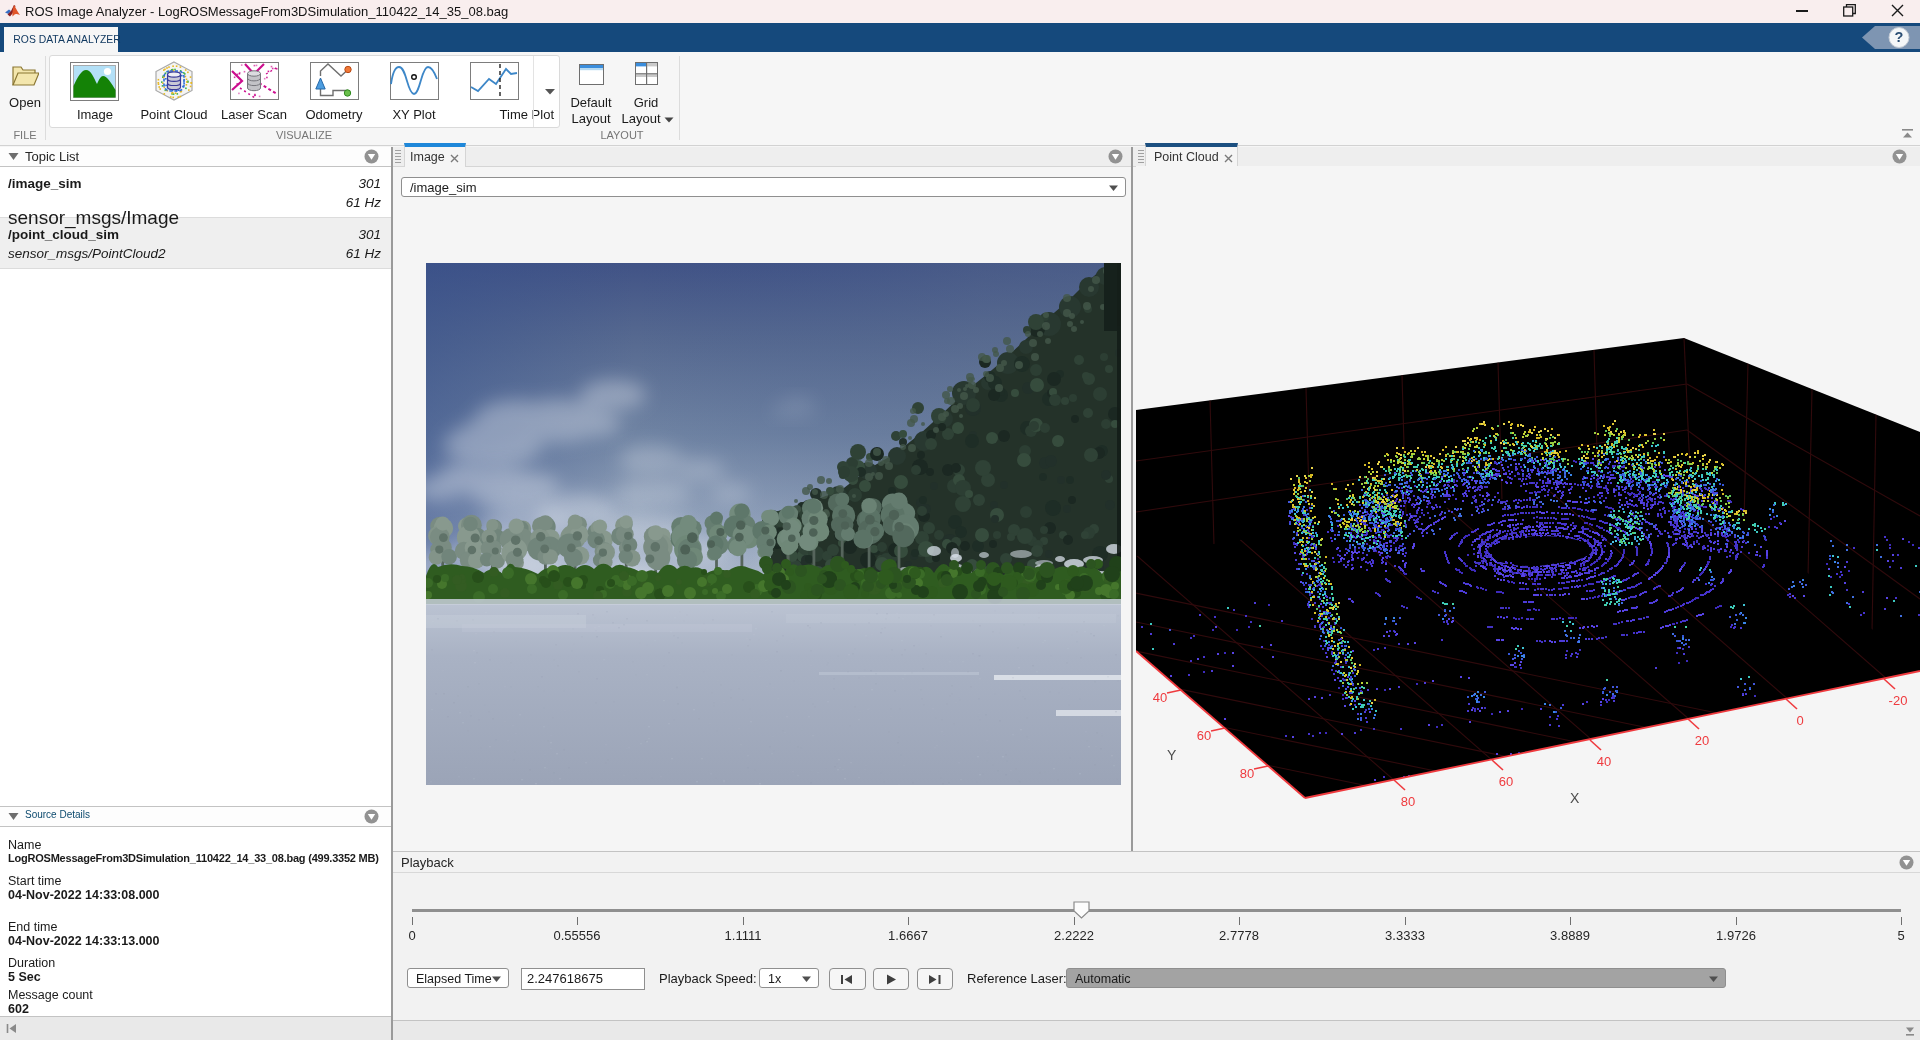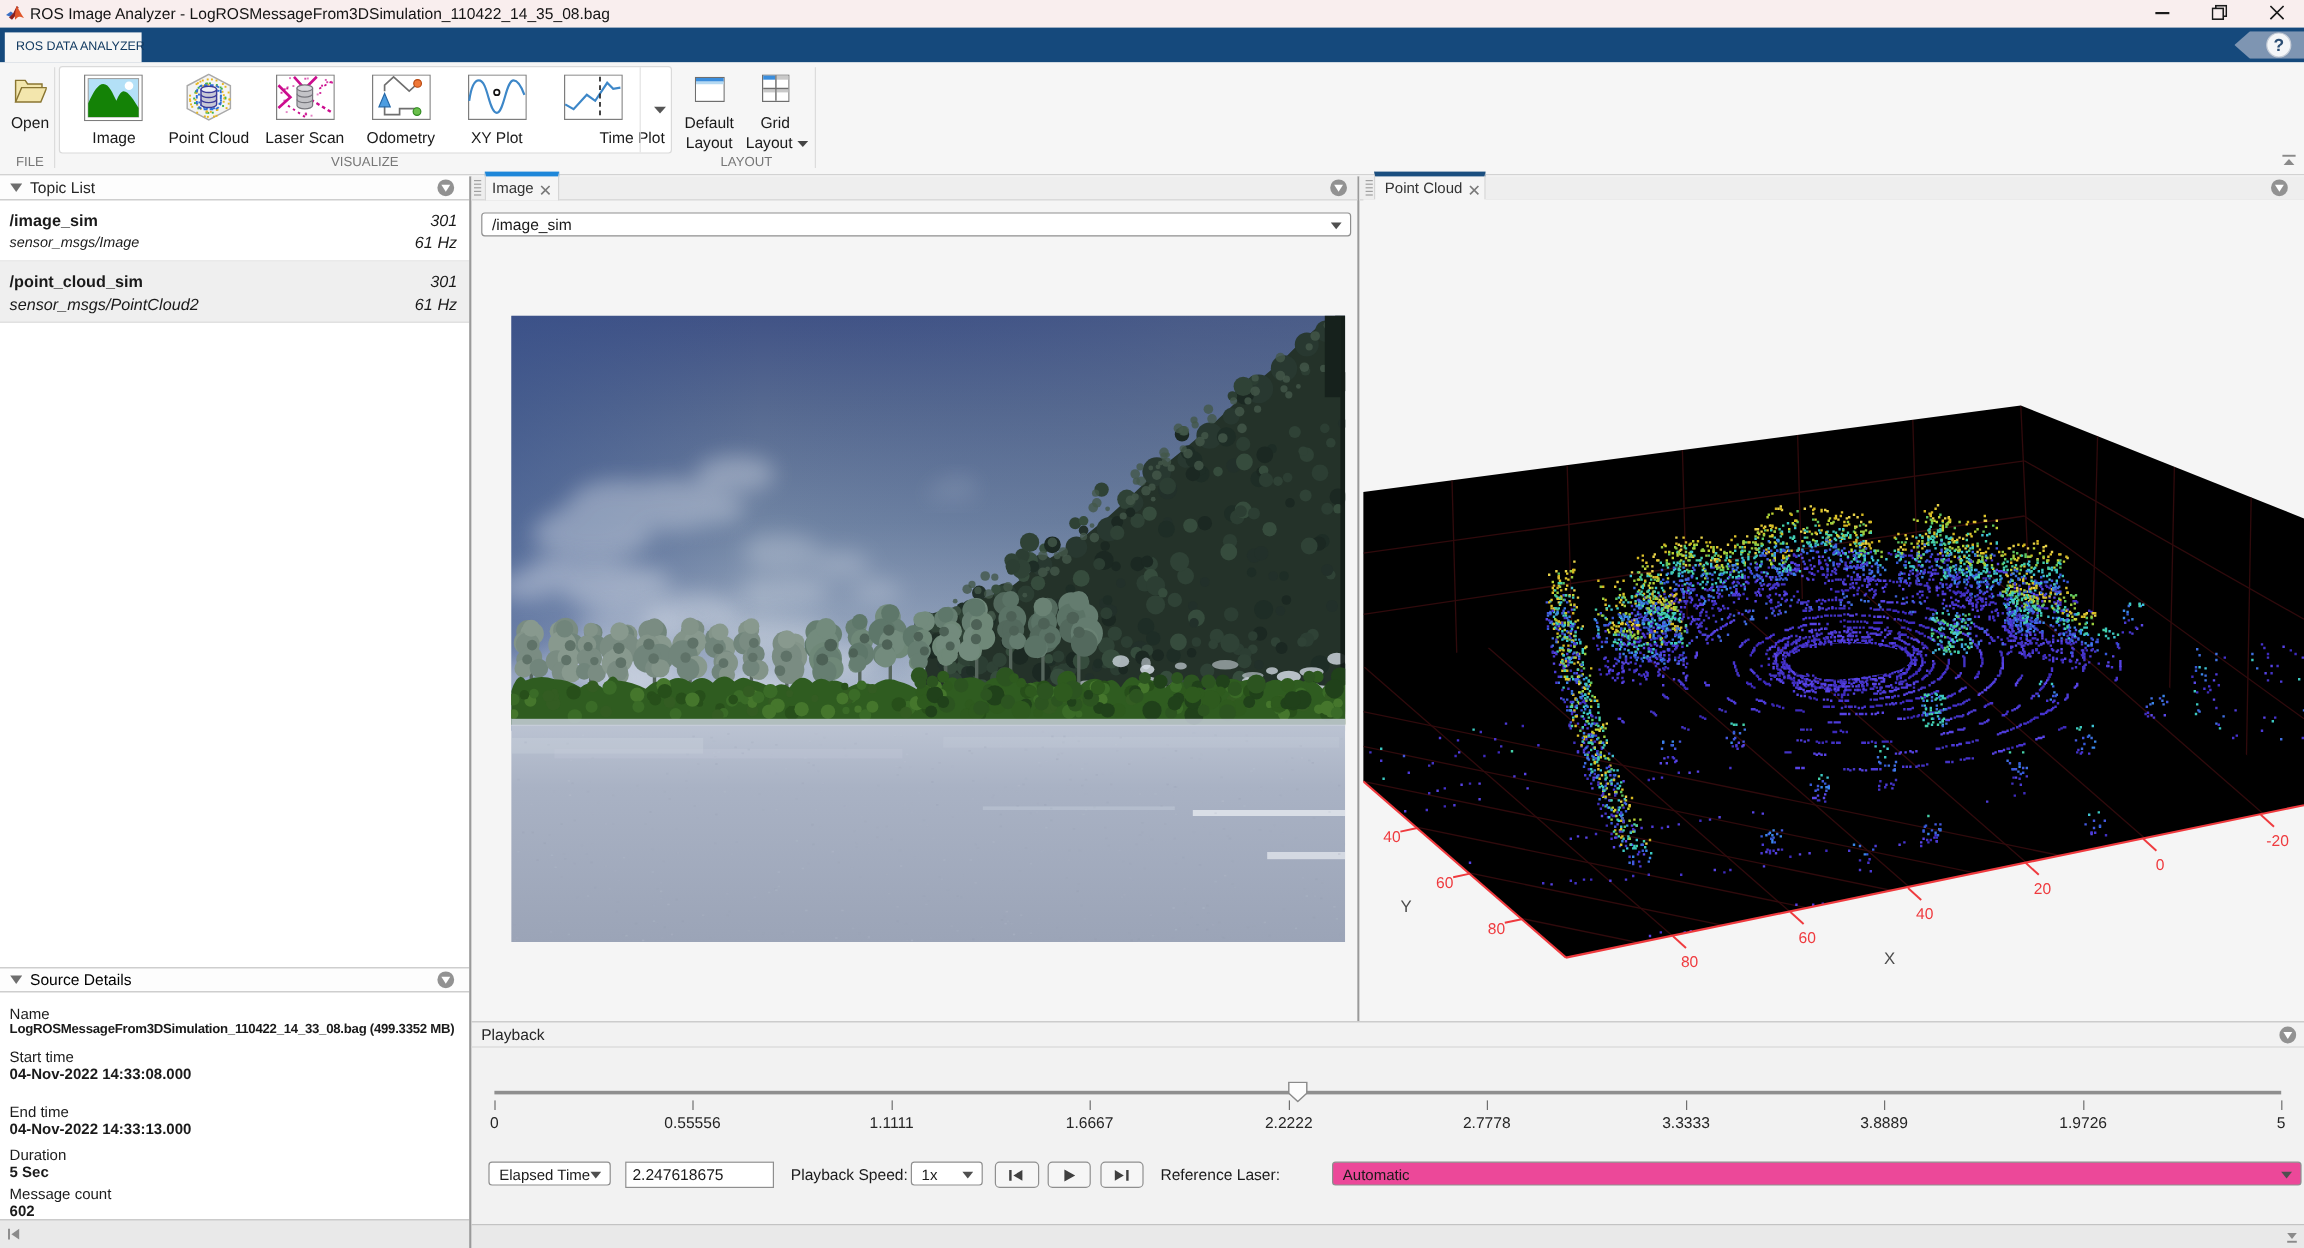--- a/index.html
+++ b/index.html
@@ -217,31 +217,31 @@
   </svg>
 <div class="abs" style="left:25px;top:149px;font-size:13px;color:#262626;">Topic List</div>
 <svg style="position:absolute;left:364px;top:149px" width="15" height="15">
     <circle cx="7.5" cy="7.5" r="7" fill="#929292"></circle>
     <path d="M3.8 5 L11.2 5 L7.5 10.8 Z" fill="#fff"></path>
   </svg>
 <div class="abs" style="left:0;top:168px;width:391px;height:50px;background:#fff;border-bottom:1px solid #dcdcdc;"></div>
 <div class="abs" style="left:0;top:218px;width:391px;height:51px;background:#efefef;border-bottom:1px solid #dcdcdc;"></div>
 <div class="abs" style="left:8px;top:176px;font-size:13.5px;font-weight:bold;color:#1a1a1a;">/image_sim</div>
 <div class="abs" style="left:281px;top:176px;width:100px;text-align:right;font-size:13.5px;font-style:italic;color:#1a1a1a;">301</div>
-<div class="abs" style="left:8px;top:195px;font-size:12px;font-style:italic;color:#1a1a1a;">sensor_msgs/Image</div>
+<div class="abs" style="left:8px;top:207px;font-size:19px;color:#1a1a1a;">sensor_msgs/Image</div>
 <div class="abs" style="left:281px;top:195px;width:100px;text-align:right;font-size:13.5px;font-style:italic;color:#1a1a1a;">61 Hz</div>
 <div class="abs" style="left:8px;top:227px;font-size:13.5px;font-weight:bold;color:#1a1a1a;">/point_cloud_sim</div>
 <div class="abs" style="left:281px;top:227px;width:100px;text-align:right;font-size:13.5px;font-style:italic;color:#1a1a1a;">301</div>
 <div class="abs" style="left:8px;top:246px;font-size:13.5px;font-style:italic;color:#1a1a1a;">sensor_msgs/PointCloud2</div>
 <div class="abs" style="left:281px;top:246px;width:100px;text-align:right;font-size:13.5px;font-style:italic;color:#1a1a1a;">61 Hz</div>
 <div class="abs" style="left:0;top:806px;width:391px;height:21px;background:#fdfdfd;border-top:1px solid #c3c3c3;border-bottom:1px solid #c3c3c3;"></div>
 <svg style="position:absolute;left:8px;top:812px" width="11" height="9">
     <path d="M0.5 1 L10.5 1 L5.5 8 Z" fill="#6e6e6e"></path>
   </svg>
-<div class="abs" style="left:25px;top:809px;font-size:13px;color:#000000;">Source Details</div>
+<div class="abs" style="left:25px;top:809px;font-size:10px;color:#0c4a6e;">Source Details</div>
 <svg style="position:absolute;left:364px;top:809px" width="15" height="15">
     <circle cx="7.5" cy="7.5" r="7" fill="#929292"></circle>
     <path d="M3.8 5 L11.2 5 L7.5 10.8 Z" fill="#fff"></path>
   </svg>
 <div class="abs" style="left:8px;top:838px;font-size:12.5px;color:#1a1a1a;">Name</div>
 <div class="abs" style="left:8px;top:852px;font-size:11.0px;font-weight:bold;color:#1a1a1a;white-space:nowrap;letter-spacing:-0.22px;">LogROSMessageFrom3DSimulation_110422_14_33_08.bag (499.3352 MB)</div>
 <div class="abs" style="left:8px;top:874px;font-size:12.5px;color:#1a1a1a;">Start time</div>
 <div class="abs" style="left:8px;top:888px;font-size:12.5px;font-weight:bold;color:#1a1a1a;white-space:nowrap;">04-Nov-2022 14:33:08.000</div>
 <div class="abs" style="left:8px;top:920px;font-size:12.5px;color:#1a1a1a;">End time</div>
 <div class="abs" style="left:8px;top:934px;font-size:12.5px;font-weight:bold;color:#1a1a1a;white-space:nowrap;">04-Nov-2022 14:33:13.000</div>
@@ -1880,21 +1880,21 @@
       <path d="M1 0.5 L1 10.5 L10 5.5 Z" fill="#3f3f3f"></path>
     </svg>
   </div>
 <div style="position:absolute;left:917px;top:968px;width:36px;height:22px;background:#f6f6f6;border:1px solid #8f8f8f;border-radius:4px;box-sizing:border-box;">
     <svg style="position:absolute;left:10px;top:4.5px" width="14" height="11">
       <path d="M1 1 L1 10 L8.5 5.5 Z" fill="#3f3f3f"></path>
       <path d="M11.5 1 L11.5 10" stroke="#3f3f3f" stroke-width="2"></path>
     </svg>
   </div>
 <div class="abs" style="left:967px;top:971px;font-size:13px;color:#1a1a1a;">Reference Laser:</div>
-<div style="position:absolute;left:1110px;top:968px;width:808px;height:20px;background:#ec4899;border:1px solid #8f8f8f;border-radius:3px;">
+<div style="position:absolute;left:1066px;top:968px;width:660px;height:20px;background:#a3a3a3;border:1px solid #8f8f8f;border-radius:3px;">
     <div style="position:absolute;left:8px;top:0;line-height:20px;font-size:12.5px;color:#1a1a1a;">Automatic</div>
     <svg style="position:absolute;right:6px;top:6px" width="11" height="8">
       <path d="M1 1.5 L10 1.5 L5.5 7 Z" fill="#4f4f4f"></path>
     </svg>
   </div>
 <div class="abs" style="left:393px;top:1020px;width:1527px;height:20px;background:#e9e9e9;border-top:1px solid #c3c3c3;"></div>
 <svg class="abs" style="left:1904px;top:1026px" width="12" height="11">
     <path d="M2 1.5 L10 1.5 L6 6.5 Z" fill="#8a8a8a"></path>
     <rect x="2" y="8" width="8" height="1.6" fill="#8a8a8a"></rect>
   </svg>

